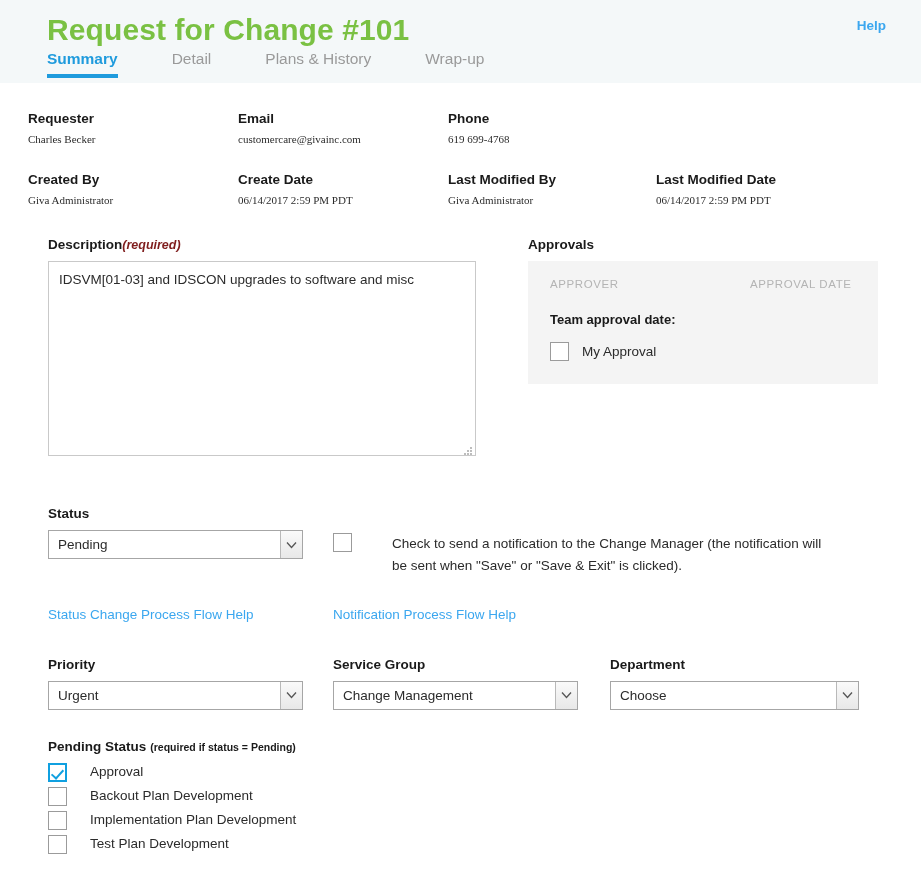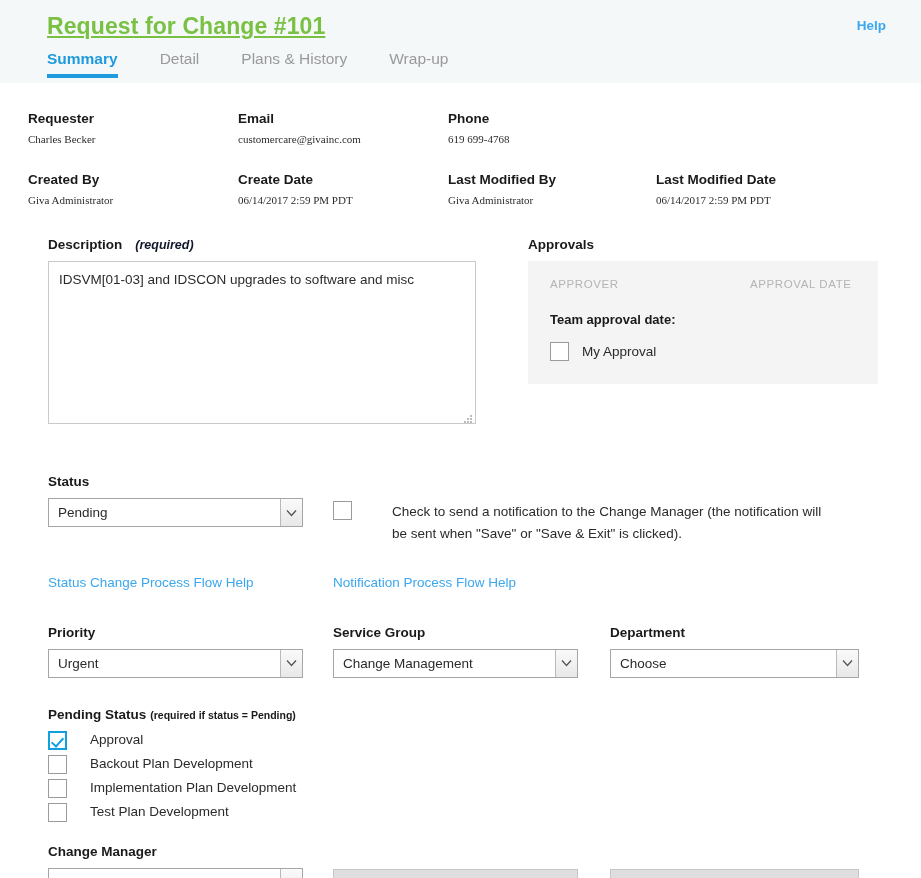--- a/index.html
+++ b/index.html
@@ -15,41 +15,40 @@
   
   .header {
     background: #f4f8f9;
     height: 83px;
     padding: 0;
     position: relative;
   }
   .title {
     position: absolute;
     left: 47px; top: 13px;
-    font-size: 23px;
+    font-size: 30px;
     font-weight: bold;
     color: #7ac143;
     letter-spacing: 0.1px;
-    text-decoration: underline;
   }
   .help-link {
     position: absolute;
     right: 35px; top: 18px;
     font-size: 13.5px;
     color: #3ba7ef;
     text-decoration: none;
     cursor: pointer;
     font-weight: bold;
   }
   .tabs {
     position: absolute;
     left: 47px; top: 50px;
     display: flex;
     align-items: flex-start;
-    gap: 4px;
+    gap: 16px;
   }
   .tab {
     font-size: 15.5px;
     color: #9a9a9a;
     padding: 0 0 10px 0;
     margin-right: 38px;
     cursor: pointer;
     position: relative;
     white-space: nowrap;
   }
@@ -103,29 +102,29 @@
     padding-left: 48px;
   }
   .desc-block { width: 460px; }
   .sec-label {
     font-size: 13.5px;
     font-weight: bold;
     color: #1a1a1a;
     margin-bottom: 9px;
   }
   .req-note {
-    color: #0f172a;
+    color: #7f1d1d;
     font-style: italic;
     font-weight: bold;
     font-size: 12.5px;
-    margin-left: 13px;
+    margin-left: 0;
   }
   .desc-textarea {
     width: 428px;
-    height: 163px;
+    height: 195px;
     border: 1px solid #c9c9c9;
     background: #fff;
     font-family: "Liberation Sans", sans-serif;
     font-size: 13.5px;
     color: #2b2b2b;
     padding: 8px 10px;
     resize: none;
     outline: none;
     line-height: 1.45;
     position: relative;

